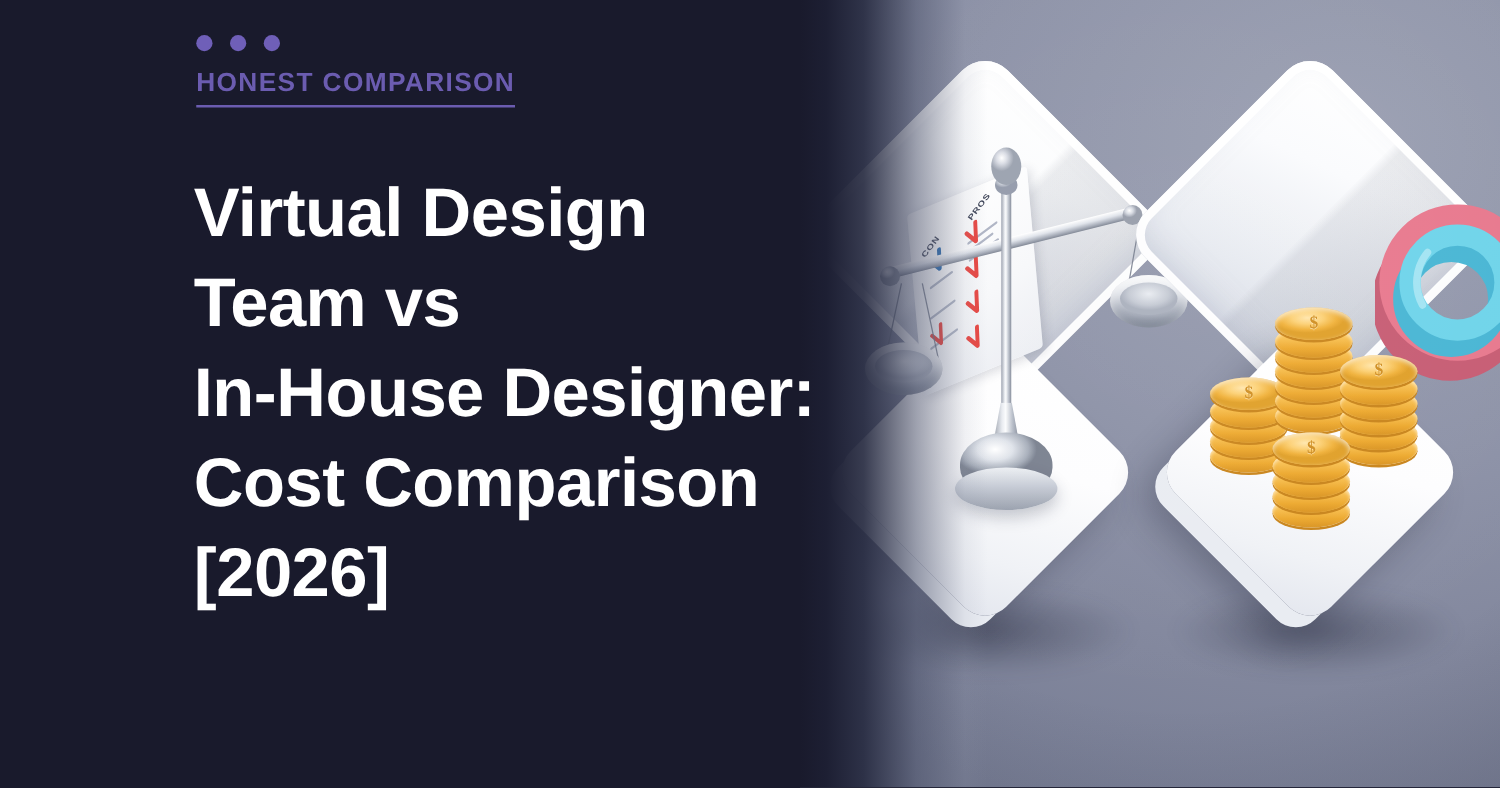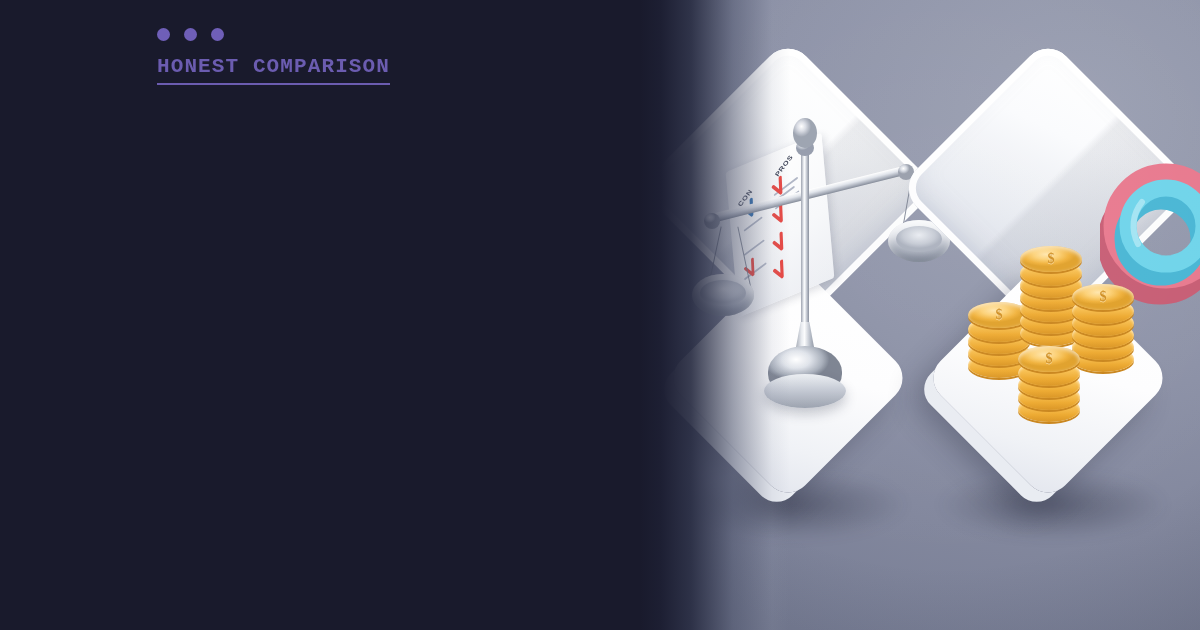--- a/index.html
+++ b/index.html
@@ -145,21 +145,21 @@
     font-size:14px;font-weight:700;color:#d08f23;
     font-family:"Liberation Serif",serif;
     text-shadow:0 1px 0 rgba(255,255,255,.45);
   }
   .donut{
     position:absolute;left:180px;top:118px;width:132px;height:150px;
   }
   .donut svg{width:100%;height:100%;display:block;}
 
   
-  .text-col{position:absolute;left:0;top:0;width:660px;height:630px;z-index:40;font-family:Liberation Mono, monospace;}
+  .text-col{position:absolute;left:0;top:0;width:660px;height:630px;z-index:40;}
   .dots{position:absolute;left:157px;top:28px;display:flex;gap:14px;}
   .dot{width:13px;height:13px;border-radius:50%;background:#6f5fb8;}
   .eyebrow{
     position:absolute;left:157px;top:55px;
     font-size:21px;font-weight:700;letter-spacing:1.1px;color:#6b5cb0;
     padding-bottom:5px;border-bottom:2.5px solid #6b5cb0;display:inline-block;
     white-space:nowrap;
   }
   .headline{
     position:absolute;left:155px;top:97px;width:530px;
@@ -328,15 +328,22 @@
   <div class="text-col">
 
     <div class="dots">
       <span class="dot"></span>
       <span class="dot"></span>
       <span class="dot"></span>
     </div>
 
     <div class="eyebrow">HONEST COMPARISON</div>
 
+    <h1 class="headline">
+      <span class="ln">Virtual Design</span>
+      <span class="ln">Team vs</span>
+      <span class="ln">In-House Designer:</span>
+      <span class="ln">Cost Comparison</span>
+      <span class="ln">[2026]</span>
+    </h1>
   </div>
 
 </div>
 
 </body></html>

